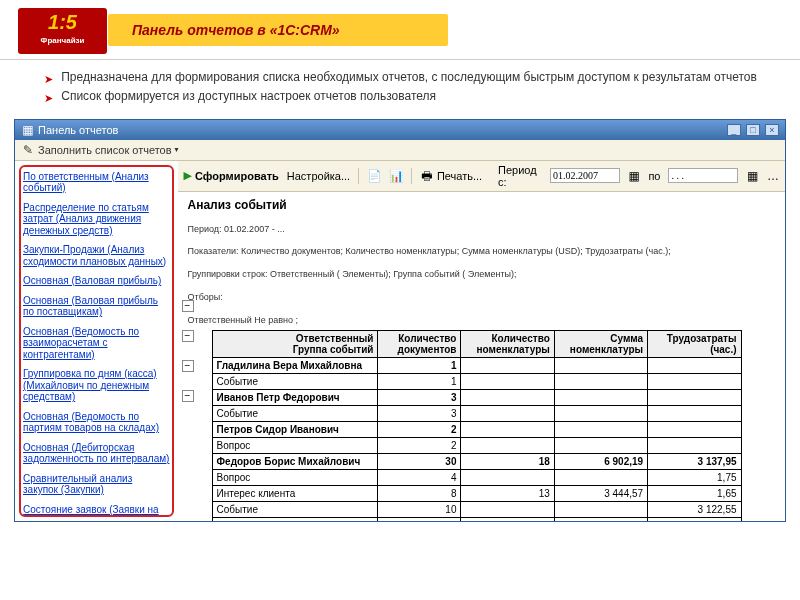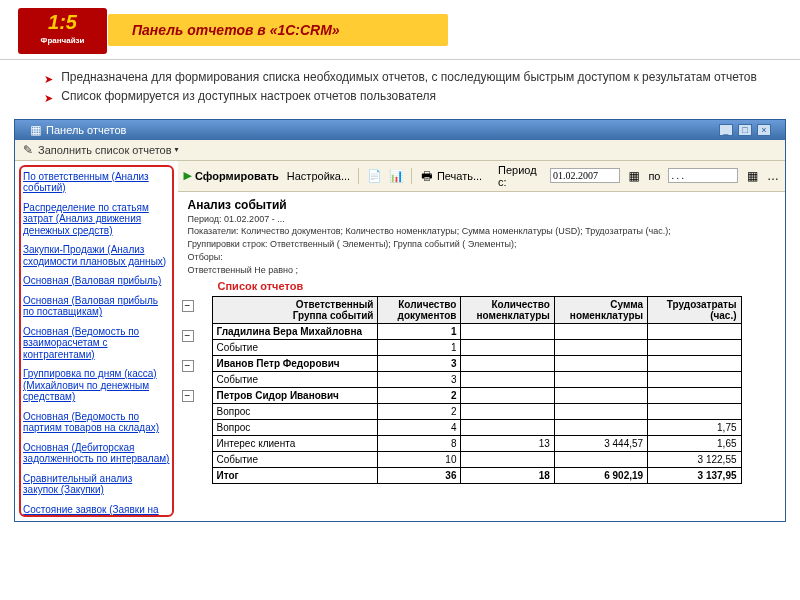--- a/index.html
+++ b/index.html
@@ -6,36 +6,36 @@
   body { margin:0; font-family: Arial, sans-serif; font-size:11px; background:#fff; width:800px; height:600px; overflow:hidden; color:#000;}
   .top-header { background:#fff; height:60px; position:relative; border-bottom:1px solid #ccc;}
   .logo-box { position:absolute; left:18px; top:8px; width:89px; height:46px; background:#b30000; border-radius:3px; color:#ffcc00; font-weight:bold; font-size:20px; text-align:center; line-height:28px; font-style:italic;}
   .logo-box .sub { font-size:8px; color:#fff; display:block; line-height:10px; font-style:normal;}
   .title-bar { position:absolute; left:108px; top:14px; width:340px; height:32px; background:#ffcc33; border-radius:2px; color:#a00000; font-weight:bold; font-style:italic; font-size:14px; line-height:32px; padding-left:24px;}
   .desc { padding:10px 30px 6px 44px; font-size:12px; color:#333; line-height:1.3;}
   .desc-line { display:flex; align-items:flex-start; margin-bottom:3px;}
   .desc-line .arrow { color:#c00; font-size:11px; margin-right:8px; margin-top:2px;}
   
   .win { margin:4px 14px 0 14px; border:1px solid #2a5c9a; background:#f4f2e9;}
-  .win-title { background:linear-gradient(#6a9bd8,#3b6ea9); color:#fff; font-size:11px; padding:3px 14px; display:flex; align-items:center; justify-content:space-between;}
+  .win-title { background:linear-gradient(#6a9bd8,#3b6ea9); color:#fff; font-size:11px; padding:3px 6px; display:flex; align-items:center; justify-content:space-between;}
   .win-title .ctrls span { display:inline-block; width:14px; height:12px; background:#cfe0f3; border:1px solid #3b6ea9; margin-left:2px; color:#2a5c9a; text-align:center; font-size:9px; line-height:10px;}
   .toolbar1 { background:#f6f3e4; border-bottom:1px solid #c9c4aa; padding:3px 6px; display:flex; align-items:center; gap:6px; font-size:11px; color:#333;}
   .toolbar-btn { display:flex; align-items:center; gap:3px; cursor:default;}
   .icon { width:14px; height:14px; display:inline-block; text-align:center; line-height:14px; font-size:12px; }
   .body { display:flex; height:360px; background:#fff;}
   .sidebar { width:180px; background:#fff; border:2px solid #d62020; border-radius:6px; margin:4px; padding:4px 2px; overflow:hidden; font-size:10px;}
   .sidebar a { color:#0033cc; text-decoration:underline; display:block; margin-bottom:8px; line-height:1.15;}
   .main { flex:1; display:flex; flex-direction:column;}
   .toolbar2 { background:#f6f3e4; border-bottom:1px solid #c9c4aa; padding:3px 6px; display:flex; align-items:center; gap:8px; font-size:11px;}
   .toolbar2 .sep { width:1px; height:16px; background:#ccc5a8;}
   .toolbar2 input[type=text] { width:70px; font-size:10px; padding:1px 2px; border:1px solid #aaa;font-family:Liberation Serif, serif;}
   .green-tri { color:#1a8f1a; font-size:11px;}
   .content { padding:6px 10px; overflow:auto; background:#fff; flex:1; position:relative;}
   .rpt-title { font-weight:bold; font-size:12px;}
-  .meta { font-size:9px; color:#333; line-height:1.2; margin-top:2px;}
+  .meta { font-size:9px; color:#333; line-height:1.2; margin-top:12px;}
   .annot { font-size:11px; font-weight:bold; color:#d62020; position:relative; margin:4px 0 2px 30px;}
   .outline-col { position:absolute; left:-2px; top:72px; width:24px;}
   .tree-btn { width:12px; height:12px; border:1px solid #888; background:#fff; font-size:10px; line-height:10px; text-align:center; margin:0 auto; cursor:default;}
   table.rep { border-collapse:collapse; width:530px; margin-top:4px; margin-left:24px; font-size:10px;}
   table.rep th, table.rep td { border:1px solid #000; padding:2px 4px; }
   table.rep th { background:#efefef; font-weight:bold; text-align:right; }
   .num { text-align:right; }
   .grp { font-weight:bold;}
   .tot { font-weight:bold;}
   .sub-row td:first-child { }
@@ -121,21 +121,20 @@
         <span class="icon toolbar-btn">…</span>
       </div>
 
       <div class="content">
         <div class="rpt-title">Анализ событий</div>
         <div class="meta">Период: 01.02.2007 - ...</div>
         <div class="meta">Показатели: Количество документов; Количество номенклатуры; Сумма номенклатуры (USD); Трудозатраты (час.);</div>
         <div class="meta">Группировки строк: Ответственный ( Элементы); Группа событий ( Элементы);</div>
         <div class="meta">Отборы:</div>
         <div class="meta">Ответственный Не равно ;</div>
-        <div class="annot">Список отчетов</div>
 
         <table class="rep">
           <thead>
             <tr>
               <th style="width:160px"><span>Ответственный<br>Группа событий</span></th>
               <th style="width:80px">Количество документов</th>
               <th style="width:90px">Количество номенклатуры</th>
               <th style="width:90px">Сумма номенклатуры</th>
               <th style="width:90px">Трудозатраты (час.)</th>
             </tr>
@@ -176,20 +175,27 @@
                 <td class="num"></td>
                 <td class="num"></td>
               </tr>
               <tr class="sub-row">
                 <td>Вопрос</td>
                 <td class="num">2</td>
                 <td class="num"></td>
                 <td class="num"></td>
                 <td class="num"></td>
               </tr>
+              <tr class="grp">
+                <td>Федоров Борис Михайлович</td>
+                <td class="num">30</td>
+                <td class="num">18</td>
+                <td class="num">6 902,19</td>
+                <td class="num">3 137,95</td>
+              </tr>
               <tr class="sub-row">
                 <td>Вопрос</td>
                 <td class="num">4</td>
                 <td class="num"></td>
                 <td class="num"></td>
                 <td class="num">1,75</td>
               </tr>
               <tr class="sub-row">
                 <td>Интерес клиента</td>
                 <td class="num">8</td>

